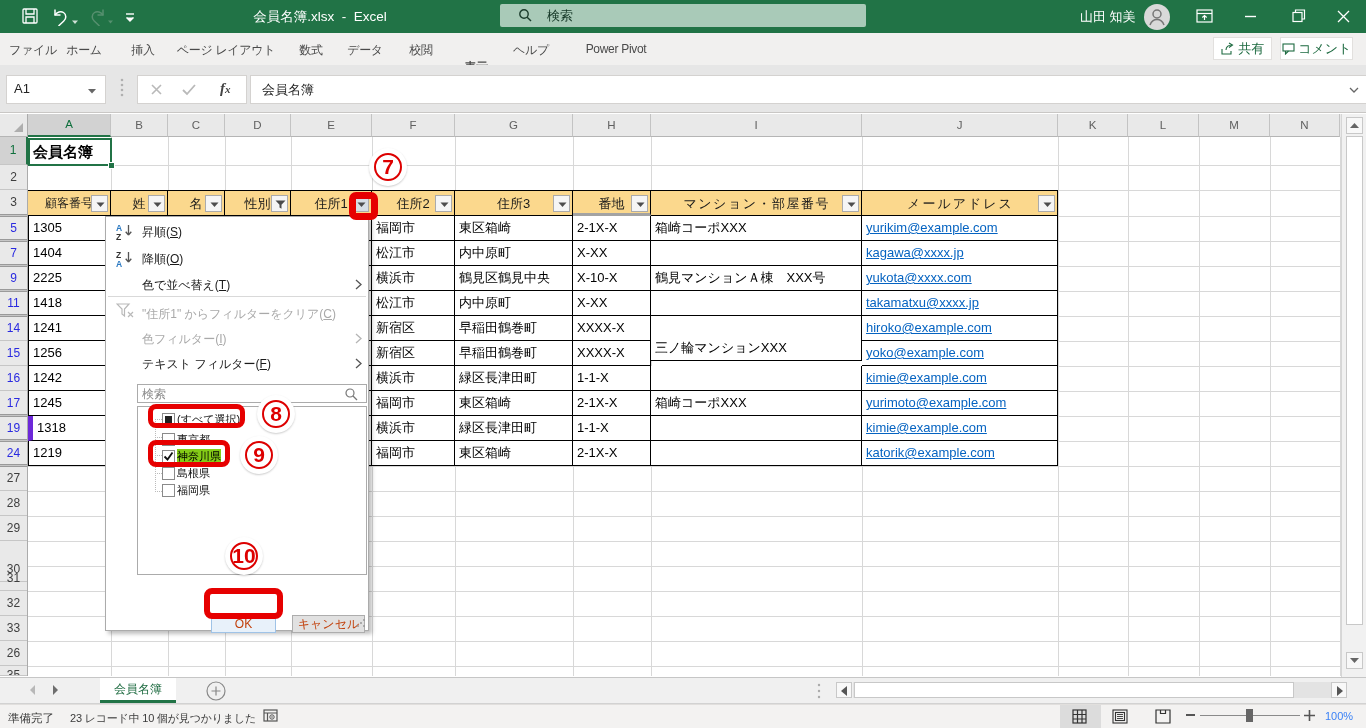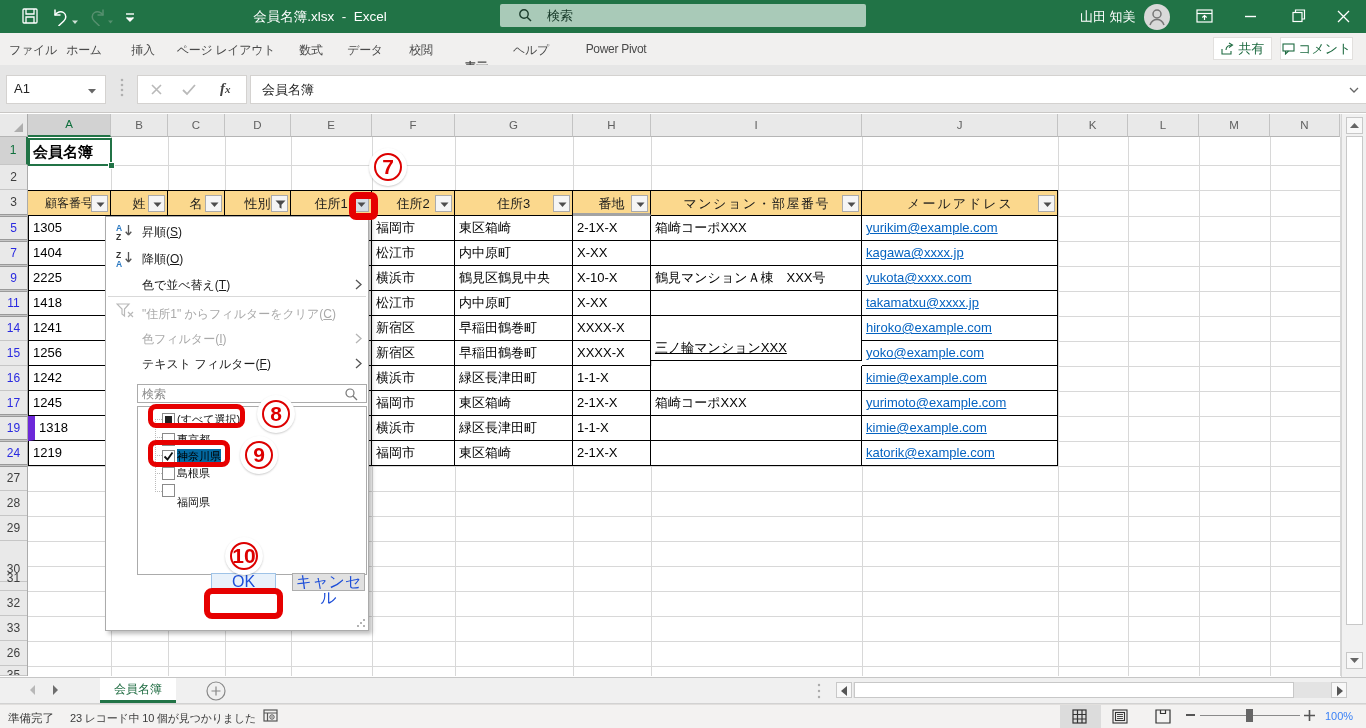--- a/index.html
+++ b/index.html
@@ -37,21 +37,21 @@
 
 #menu{left:105px;top:216px;width:264px;height:415px;background:#fff;border:1px solid #ababab;box-shadow:3px 3px 4px rgba(0,0,0,0.25);font-size:12px;color:#1a1a1a;}
 .mi{position:absolute;left:36px;}
 .gray{color:#a9a9a9;}
 .arr{position:absolute;left:249px;width:7px;height:11px;}
 .msep{position:absolute;left:2px;width:258px;height:1px;background:#d9d9d9;}
 #msearch{position:absolute;left:31px;top:167px;width:230px;height:19px;border:1px solid #ababab;background:#fff;color:#8a8a8a;line-height:18px;padding-left:4px;}
 #mlist{position:absolute;left:31px;top:189px;width:230px;height:169px;border:1px solid #ababab;background:#fff;}
 .cb{position:absolute;left:24px;width:13px;height:13px;background:#fff;border:1px solid #8a8a8a;}
 .cbt{position:absolute;left:39px;font-size:11px;color:#111;line-height:15px;}
-.btn{position:absolute;top:356px;width:73px;height:18px;border:1px solid #adadad;background:#e1e1e1;text-align:center;line-height:16px;font-size:16px;color:#1d4ed8;}
+.btn{position:absolute;top:398px;width:73px;height:18px;border:1px solid #adadad;background:#e1e1e1;text-align:center;line-height:16px;font-size:12px;color:#c2410c;}
 
 .rrect{position:absolute;border:6px solid #e60000;border-radius:8px;}
 .rcirc{position:absolute;width:38px;height:38px;border-radius:50%;background:#fff;box-shadow:0 1px 2px rgba(0,0,0,0.2);}
 .rcirc .ring{position:absolute;left:5px;top:5px;width:28px;height:28px;border:2px solid #dd0000;border-radius:50%;}
 .rcirc .num{position:absolute;left:0;top:0;width:38px;height:38px;text-align:center;line-height:38px;font-size:21px;font-weight:bold;color:#dd0000;}
 
 #tabbar{left:0;top:677px;width:1366px;height:27px;background:#f0f0f0;border-top:1px solid #c6c6c6;border-bottom:1px solid #d2d2d2;}
 #statusbar{left:0;top:704px;width:1366px;height:24px;background:#f3f2f1;border-top:1px solid #e1dfdd;font-size:12px;color:#444;}
 
 #vscroll{left:1341px;top:114px;width:25px;height:563px;background:#f1f1f1;border-left:1px solid #d6d6d6;}
@@ -368,21 +368,21 @@
 <div class="td" style="left:651px;top:316px;width:211px;"></div>
 <div class="td" style="left:862px;top:316px;width:196px;"><a class="lk">hiroko@example.com</a></div>
 <div class="td" style="left:28px;top:341px;width:83px;border-left:1px solid #000;">1256</div>
 <div class="td" style="left:111px;top:341px;width:57px;"></div>
 <div class="td" style="left:168px;top:341px;width:57px;"></div>
 <div class="td" style="left:225px;top:341px;width:66px;"></div>
 <div class="td" style="left:291px;top:341px;width:81px;"></div>
 <div class="td" style="left:372px;top:341px;width:83px;">新宿区</div>
 <div class="td" style="left:455px;top:341px;width:118px;">早稲田鶴巻町</div>
 <div class="td" style="left:573px;top:341px;width:78px;">XXXX-X</div>
-<div class="td" style="left:651px;top:336px;width:211px;text-decoration:underline;">三ノ輪マンションXXX</div>
+<div class="td" style="left:651px;top:336px;width:211px;">三ノ輪マンションXXX</div>
 <div class="td" style="left:862px;top:341px;width:196px;"><a class="lk">yoko@example.com</a></div>
 <div class="td" style="left:28px;top:366px;width:83px;border-left:1px solid #000;">1242</div>
 <div class="td" style="left:111px;top:366px;width:57px;"></div>
 <div class="td" style="left:168px;top:366px;width:57px;"></div>
 <div class="td" style="left:225px;top:366px;width:66px;"></div>
 <div class="td" style="left:291px;top:366px;width:81px;"></div>
 <div class="td" style="left:372px;top:366px;width:83px;">横浜市</div>
 <div class="td" style="left:455px;top:366px;width:118px;">緑区長津田町</div>
 <div class="td" style="left:573px;top:366px;width:78px;">1-1-X</div>
 <div class="td" style="left:651px;top:366px;width:211px;"></div>
@@ -390,21 +390,21 @@
 <div class="td" style="left:28px;top:391px;width:83px;border-left:1px solid #000;">1245</div>
 <div class="td" style="left:111px;top:391px;width:57px;"></div>
 <div class="td" style="left:168px;top:391px;width:57px;"></div>
 <div class="td" style="left:225px;top:391px;width:66px;"></div>
 <div class="td" style="left:291px;top:391px;width:81px;"></div>
 <div class="td" style="left:372px;top:391px;width:83px;">福岡市</div>
 <div class="td" style="left:455px;top:391px;width:118px;">東区箱崎</div>
 <div class="td" style="left:573px;top:391px;width:78px;">2-1X-X</div>
 <div class="td" style="left:651px;top:391px;width:211px;">箱崎コーポXXX</div>
 <div class="td" style="left:862px;top:391px;width:196px;"><a class="lk">yurimoto@example.com</a></div>
-<div class="td" style="left:28px;top:416px;width:83px;border-left:7px solid #6d28d9;">1318</div>
+<div class="td" style="left:28px;top:416px;width:83px;border-left:5px solid #6d28d9;">1318</div>
 <div class="td" style="left:111px;top:416px;width:57px;"></div>
 <div class="td" style="left:168px;top:416px;width:57px;"></div>
 <div class="td" style="left:225px;top:416px;width:66px;"></div>
 <div class="td" style="left:291px;top:416px;width:81px;"></div>
 <div class="td" style="left:372px;top:416px;width:83px;">横浜市</div>
 <div class="td" style="left:455px;top:416px;width:118px;">緑区長津田町</div>
 <div class="td" style="left:573px;top:416px;width:78px;">1-1-X</div>
 <div class="td" style="left:651px;top:416px;width:211px;"></div>
 <div class="td" style="left:862px;top:416px;width:196px;"><a class="lk">kimie@example.com</a></div>
 <div class="td" style="left:28px;top:441px;width:83px;border-left:1px solid #000;">1219</div>
@@ -468,25 +468,25 @@
         <div style="position:absolute;left:2px;top:2px;width:7px;height:7px;background:#222;"></div>
       </div>
       <div class="cbt" style="top:5px;">(すべて選択)</div>
 <div class="cb" style="top:26px;"></div>
       <div class="cbt" style="top:25px;">東京都</div>
 <div class="cb" style="top:43px;">
         <svg width="11" height="11" viewBox="0 0 11 11" style="position:absolute;left:0;top:0">
           <path d="M1.5 5.5l3 3 5-7" stroke="#111" stroke-width="1.8" fill="none"></path>
         </svg>
       </div>
-      <div class="cbt" style="top:42px;background:#0369a1;color:#000;">神奈川県</div>
+      <div class="cbt" style="top:42px;background:#84cc16;color:#000;">神奈川県</div>
 <div class="cb" style="top:60px;"></div>
       <div class="cbt" style="top:59px;">島根県</div>
 <div class="cb" style="top:77px;"></div>
-      <div class="cbt" style="top:76px;margin-top:12px;">福岡県</div>
+      <div class="cbt" style="top:76px;">福岡県</div>
 </div>
 <div class="btn" style="left:105px;width:65px;background:#e8f1fa;border-color:#9fc3e7;">OK</div>
 <div class="btn" style="left:186px;">キャンセル</div>
 <svg style="position:absolute;right:2px;bottom:2px" width="10" height="10" viewBox="0 0 10 10">
       <g fill="#999">
         <circle cx="8" cy="2" r="1"></circle>
         <circle cx="8" cy="8" r="1"></circle>
         <circle cx="2" cy="8" r="1"></circle>
         <circle cx="5" cy="5" r="1"></circle>
       </g>

